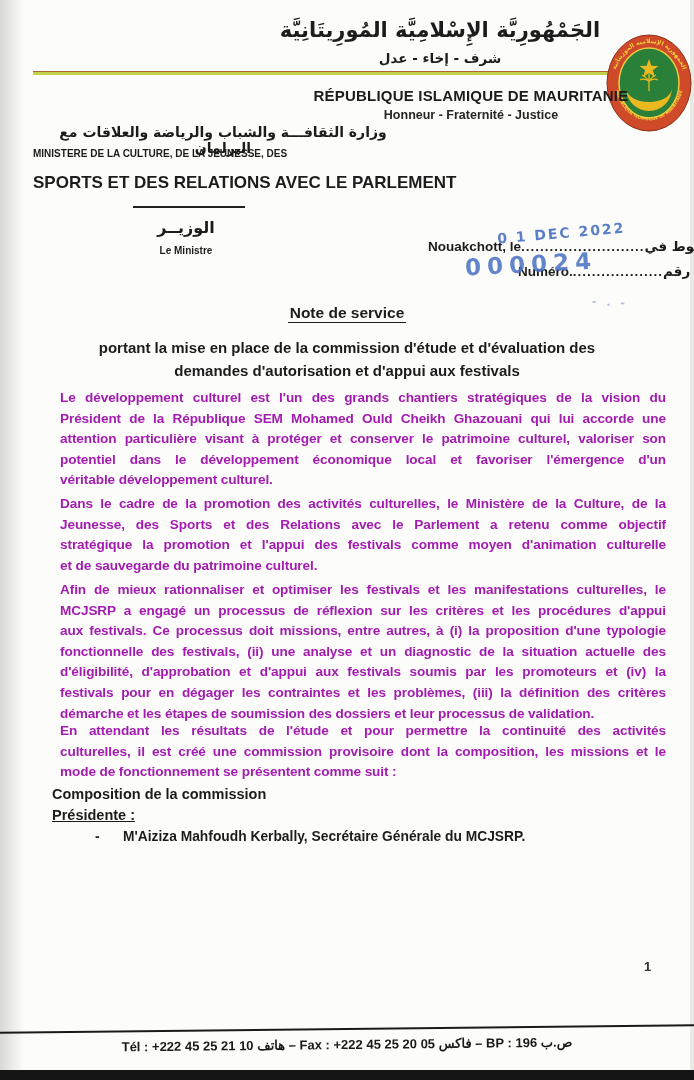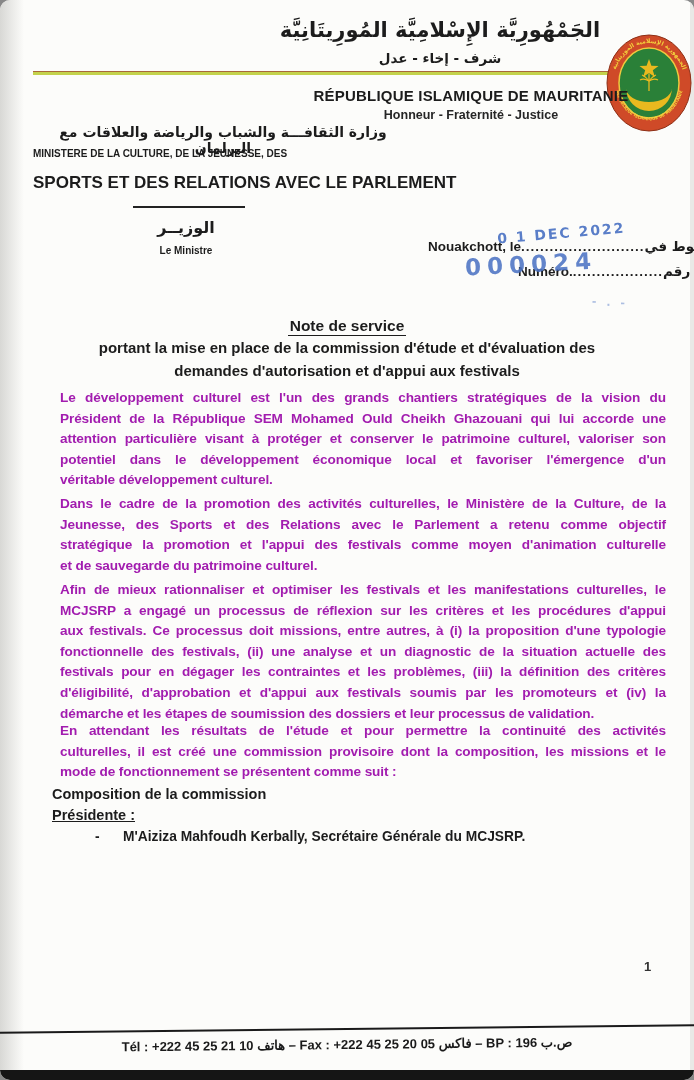--- a/index.html
+++ b/index.html
@@ -3,21 +3,20 @@
 <meta charset="utf-8">
 <style>
   html,body{margin:0;padding:0;background:#888;}
   #page{
     position:relative;
     width:694px;height:1080px;
     background:#fcfcfa;
     overflow:hidden;
     font-family:"Liberation Sans",sans-serif;
     color:#1c1c1c;
-    border-radius:10px;
   }
   
   .scan-left{position:absolute;left:0;top:0;width:24px;height:100%;
     background:linear-gradient(to right,#d8d8d5,rgba(255,255,255,0));}
   .scan-right{position:absolute;right:0;top:0;width:4px;height:100%;background:#e9e9e6;}
   .bottom-band{position:absolute;left:0;top:1070px;width:694px;height:10px;background:#151515;}
 
   
   .ar{font-family:"DejaVu Sans",sans-serif;}
   .ar-title{position:absolute;top:16px;right:86px;width:336px;text-align:center;
@@ -45,21 +44,21 @@
     font-weight:bold;font-size:13.5px;}
   .num-line{position:absolute;top:263px;left:518px;right:4px;white-space:nowrap;
     font-weight:bold;font-size:13.5px;}
   .dots{letter-spacing:1px;font-weight:bold;}
   .stamp{color:#4d74c4;font-family:"DejaVu Sans",sans-serif;font-weight:bold;position:absolute;}
   .stamp-date{top:225px;left:497px;font-size:14px;letter-spacing:2px;transform:rotate(-5deg);opacity:.92;}
   .stamp-num{top:251px;left:465px;font-size:23px;letter-spacing:6px;transform:rotate(-3deg);opacity:.88;}
   .stamp-smudge{top:296px;left:592px;font-size:11px;letter-spacing:3px;opacity:.45;transform:rotate(3deg);}
 
   
-  .note-title{position:absolute;top:317px;left:0;width:694px;text-align:center;
+  .note-title{position:absolute;top:304px;left:0;width:694px;text-align:center;
     font-weight:bold;font-size:15.5px;}
   .note-title span{border-bottom:1.5px solid #1c1c1c;padding:0 2px 1px;}
   .subtitle1{position:absolute;top:339px;left:0;width:694px;text-align:center;font-weight:bold;font-size:15px;}
   .subtitle2{position:absolute;top:362px;left:0;width:694px;text-align:center;font-weight:bold;font-size:15px;}
 
   
   .para{position:absolute;left:60px;width:606px;font-size:13.6px;line-height:20.6px;
     letter-spacing:-.1px;font-weight:bold;color:#a21caf;}
   .pline{text-align:justify;text-align-last:justify;}
   .pline.last{text-align-last:left;}
@@ -148,22 +147,22 @@
       <div class="pline">Dans le cadre de la promotion des activités culturelles, le Ministère de la Culture, de la</div>
       <div class="pline">Jeunesse, des Sports et des Relations avec le Parlement a retenu comme objectif</div>
       <div class="pline">stratégique la promotion et l'appui des festivals comme moyen d'animation culturelle</div>
       <div class="pline last">et de sauvegarde du patrimoine culturel.</div>
     </div>
   <div class="para" id="para3">
       <div class="pline">Afin de mieux rationnaliser et optimiser les festivals et les manifestations culturelles, le</div>
       <div class="pline">MCJSRP a engagé un processus de réflexion sur les critères et les procédures d'appui</div>
       <div class="pline">aux festivals. Ce processus doit missions, entre autres, à (i) la proposition d'une typologie</div>
       <div class="pline">fonctionnelle des festivals, (ii) une analyse et un diagnostic de la situation actuelle des</div>
+      <div class="pline">d'éligibilité, d'approbation et d'appui aux festivals soumis par les promoteurs et (iv) la</div>
       <div class="pline">festivals pour en dégager les contraintes et les problèmes, (iii) la définition des critères</div>
-      <div class="pline">d'éligibilité, d'approbation et d'appui aux festivals soumis par les promoteurs et (iv) la</div>
       <div class="pline last">démarche et les étapes de soumission des dossiers et leur processus de validation.</div>
     </div>
   <div class="para" id="para4">
       <div class="pline">En attendant les résultats de l'étude et pour permettre la continuité des activités</div>
       <div class="pline">culturelles, il est créé une commission provisoire dont la composition, les missions et le</div>
       <div class="pline last">mode de fonctionnement se présentent comme suit :</div>
     </div>
 
   <div class="comp-heading">Composition de la commission</div>
   <div class="pres-heading">Présidente :</div>

